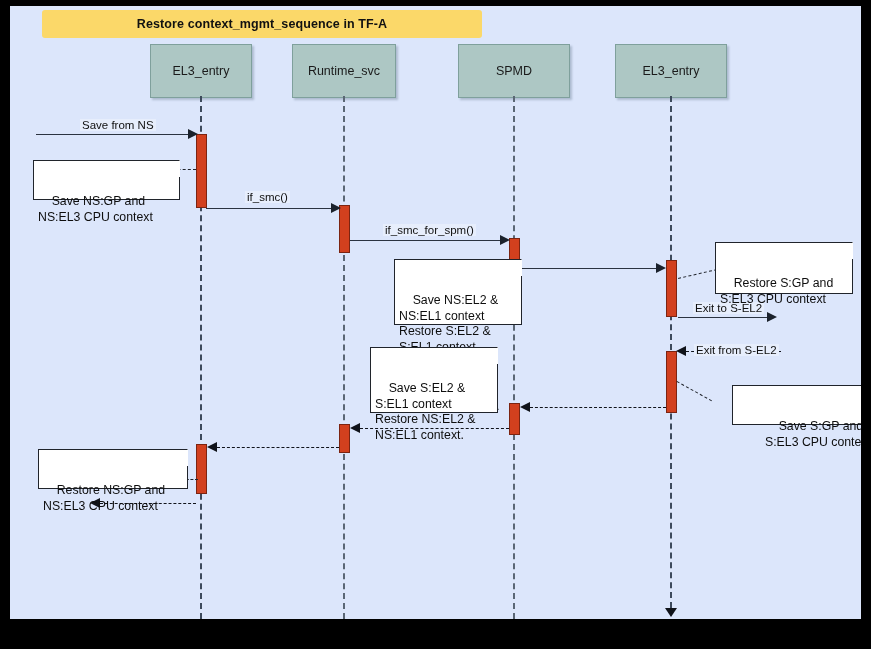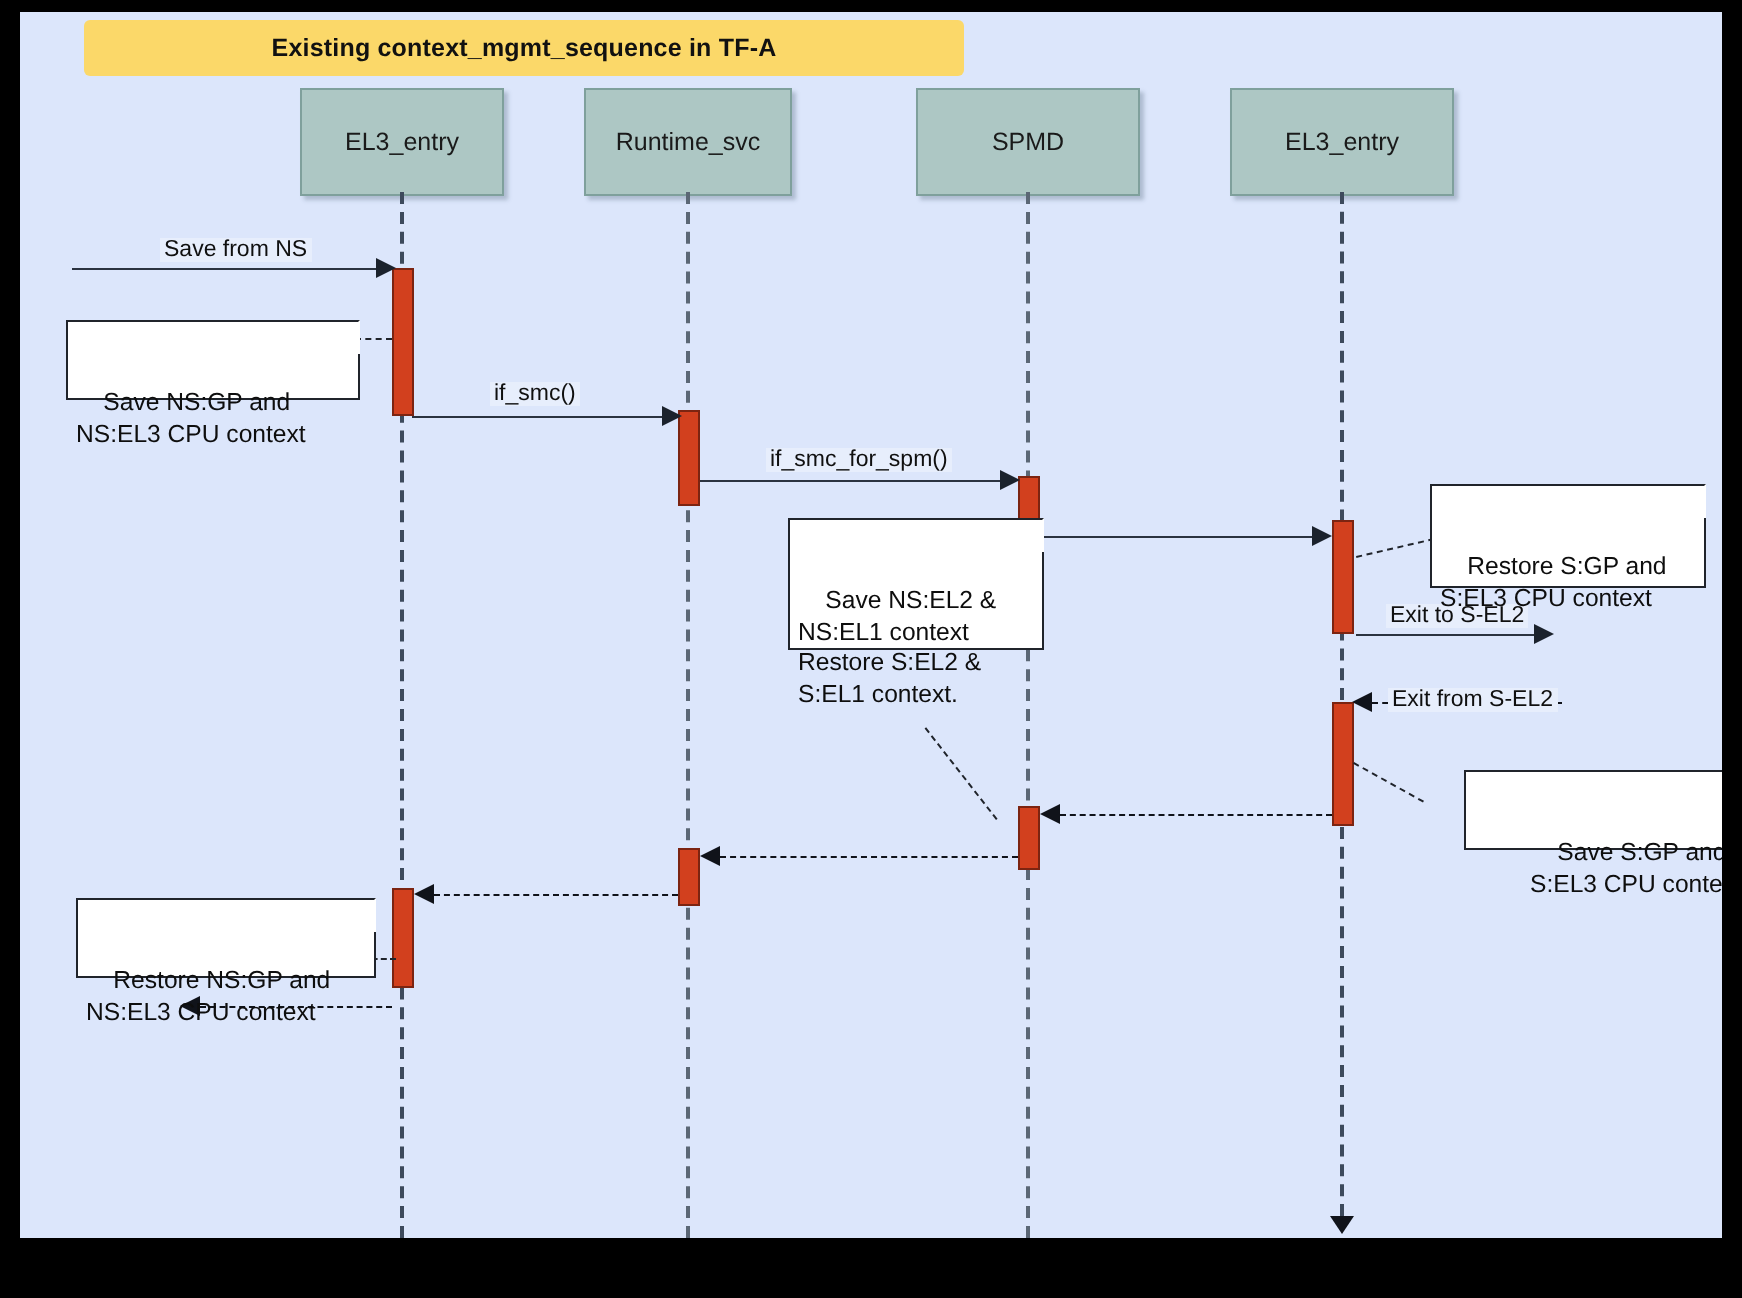--- a/index.html
+++ b/index.html
@@ -142,21 +142,21 @@
     border-top: 1.3px dashed #20242b;
     transform-origin: 0 0;
   }
 </style>
 </head>
 <body>
 
 <div id="canvas">
 
   <div id="title-banner">
-    <span>Existing context_mgmt_sequence in TF-A</span>
+    <span>Restore context_mgmt_sequence in TF-A</span>
   </div>
 
   <div class="participant" style="left:140px; top:38px; width:100px;">
     <span>EL3_entry</span>
   </div>
   <div class="participant" style="left:282px; top:38px; width:102px;">
     <span>Runtime_svc</span>
   </div>
   <div class="participant" style="left:448px; top:38px; width:110px;">
     <span>SPMD</span>
@@ -232,20 +232,27 @@
   </div>
 
   <div class="leader" style="left:668px; top:272px; width:40px; transform:rotate(-13deg);"></div>
   <div class="note" style="left:705px; top:236px; width:138px; height:52px;">
     <div class="fold-edge"></div><div class="fold"></div>
     <span>Restore S:GP and
 S:EL3 CPU context</span>
   </div>
 
   <div class="leader" style="left:488px; top:404px; width:58px; transform:rotate(-128deg);"></div>
+  <div class="note" style="left:360px; top:341px; width:128px; height:66px;">
+    <div class="fold-edge"></div><div class="fold"></div>
+    <span>Save S:EL2 &amp;
+S:EL1 context
+Restore NS:EL2 &amp;
+NS:EL1 context.</span>
+  </div>
 
   <div class="leader" style="left:667px; top:375px; width:40px; transform:rotate(29deg);"></div>
   <div class="note" style="left:722px; top:379px; width:144px; height:40px;padding-left:32px;">
     <div class="fold-edge"></div><div class="fold"></div>
     <span>Save S:GP and
 S:EL3 CPU context</span>
   </div>
 
   <div class="leader" style="left:162px; top:473px; width:26px;"></div>
   <div class="note" style="left:28px; top:443px; width:150px; height:40px;">

